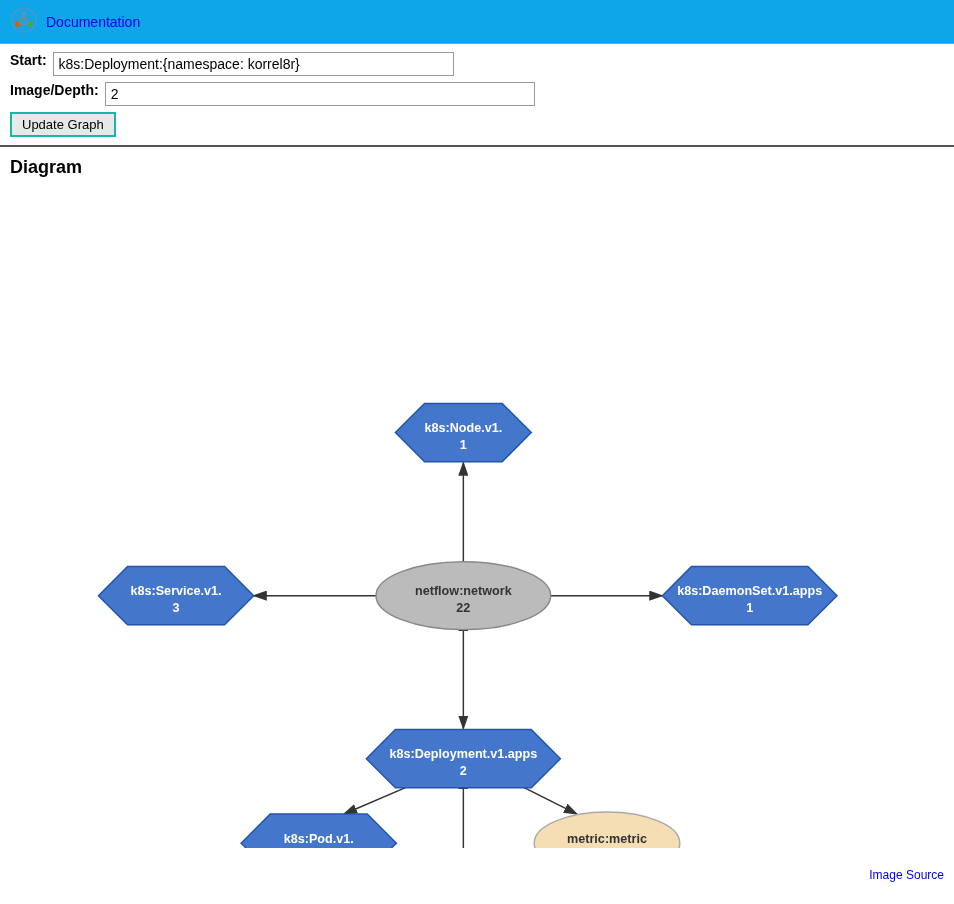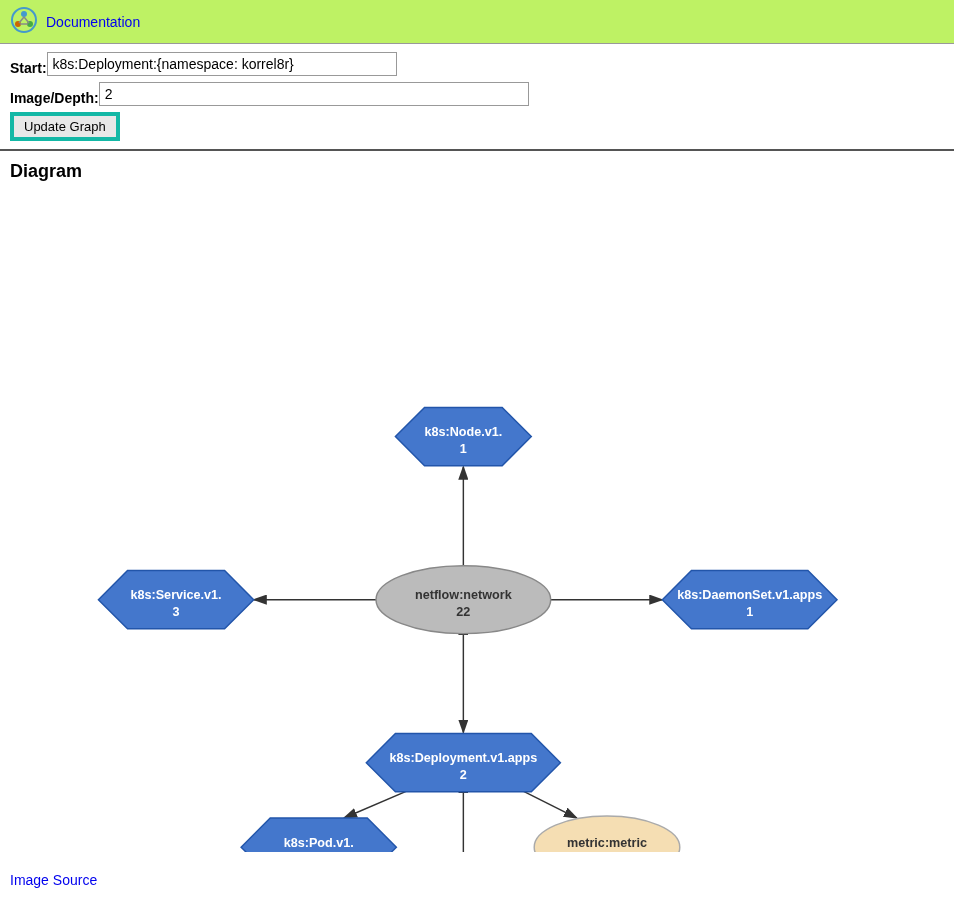--- a/index.html
+++ b/index.html
@@ -1,41 +1,41 @@
 <!DOCTYPE html>
 <html><head>
   <meta charset="utf-8">
   <style>
     * { box-sizing: border-box; margin: 0; padding: 0; }
     body { font-family: Arial, sans-serif; font-size: 14px; background: #fff; }
 
     
     #header {
-      background: #bef264;
+      background: #0ea5e9;
       padding: 6px 10px;
       display: flex;
       align-items: center;
       gap: 8px;
       border-bottom: 1px solid #999;
     }
     #header a { color: #00e; text-decoration: none; font-size: 14px; }
 
     
     #form-area {
       padding: 8px 10px;
       border-bottom: 2px solid #555;
     }
-    .form-row { display: flex; align-items: flex-end; margin-bottom: 6px; }
+    .form-row { display: flex; align-items: flex-start; margin-bottom: 6px; gap: 6px; }
     .form-label { font-weight: bold; font-size: 14px; }
     .form-input { border: 1px solid #999; padding: 3px 5px; font-size: 14px; }
-    #start-input { width: 350px; }
+    #start-input { width: 401px; }
     #goal-input { width: 430px; }
     #update-btn {
       background: #e8e8e8;
-      border: 4px solid #14b8a6;
+      border: 2px solid #14b8a6;
       padding: 3px 10px;
       font-size: 13px;
       cursor: pointer;
     }
 
     
     #diagram-section { padding: 10px; }
     #diagram-title { font-weight: bold; font-size: 18px; margin-bottom: 10px; }
 
     #diagram-container {
@@ -51,23 +51,23 @@
       width: 100%;
       height: 100%;
     }
 
     
     .node-label { font-size: 13px; font-weight: bold; fill: #fff; text-anchor: middle; dominant-baseline: middle; }
     .node-label-dark { fill: #333; }
 
     
     #footer-links {
-      text-align: left;
+      text-align: right;
       padding: 10px;
-      font-size: 14px;
+      font-size: 12px;
     }
     #footer-links a { color: #00e; text-decoration: none; }
   </style>
 </head>
 <body>
 
 <div id="header">
   <span>
     <svg width="28" height="28" viewBox="0 0 28 28">
       <circle cx="14" cy="14" r="12" fill="none" stroke="#4499cc" stroke-width="2"></circle>

